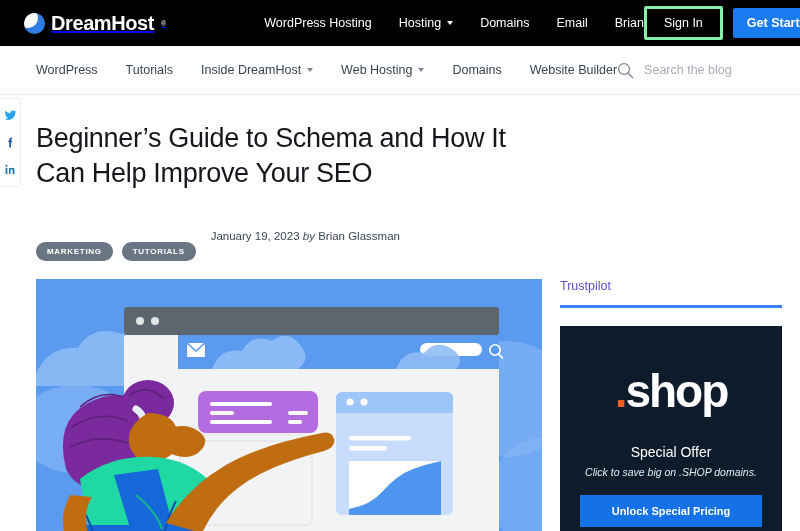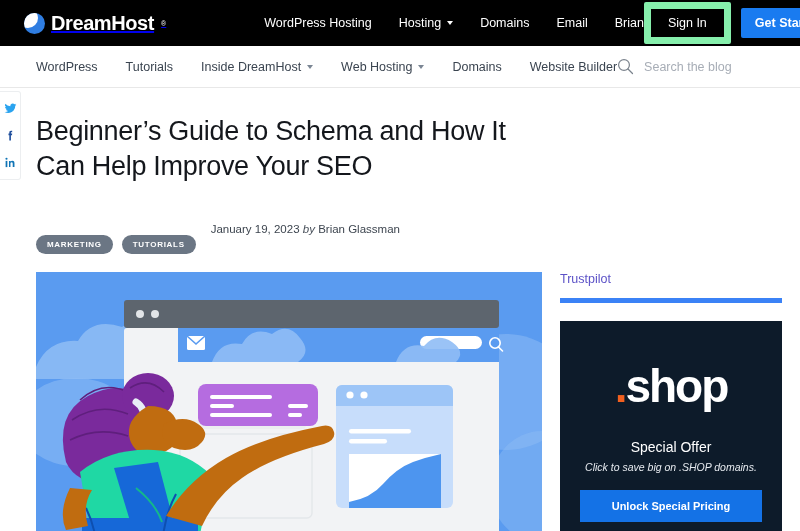--- a/index.html
+++ b/index.html
@@ -69,21 +69,21 @@
     border-top: 4px solid #ffffff;
   }
 
   .topactions {
     margin-left: auto;
     display: flex;
     align-items: center;
     gap: 10px;
   }
   .btn-outline {
-    border: 7px solid #86efac;
+    border: 3px solid #86efac;
     color: #ffffff;
     background: transparent;
     font-size: 12.5px;
     padding: 7px 17px;
     border-radius: 2px;
     cursor: pointer;
     font-family: inherit;
     white-space: nowrap;
   }
   .btn-primary {
@@ -94,21 +94,21 @@
     font-weight: bold;
     padding: 8px 14px;
     border-radius: 2px;
     cursor: pointer;
     font-family: inherit;
     white-space: nowrap;
   }
 
   
   .subnav {
-    height: 42px;
+    height: 49px;
     background: #ffffff;
     border-bottom: 1px solid #e8e8e8;
     display: flex;
     align-items: center;
     padding: 0 36px;
   }
   .subnav-links { display: flex; align-items: center; gap: 28px; }
   .subnav-links a {
     color: #3a4450;
     font-size: 12.5px;
@@ -209,21 +209,21 @@
     background: #5a9bf0;
     overflow: hidden;
     position: relative;
   }
 
   
   .trustpilot {
     color: #5c52c7;
     font-size: 12.5px;
     padding-bottom: 12px;
-    border-bottom: 5px solid #3b82f6;
+    border-bottom: 3px solid #3b82f6;
     display: block;
     text-decoration: none;
   }
   .ad-card {
     margin-top: 18px;
     background: #0d1b2a;
     height: 241px;
     padding: 34px 20px 0 20px;
     text-align: center;
     position: relative;

